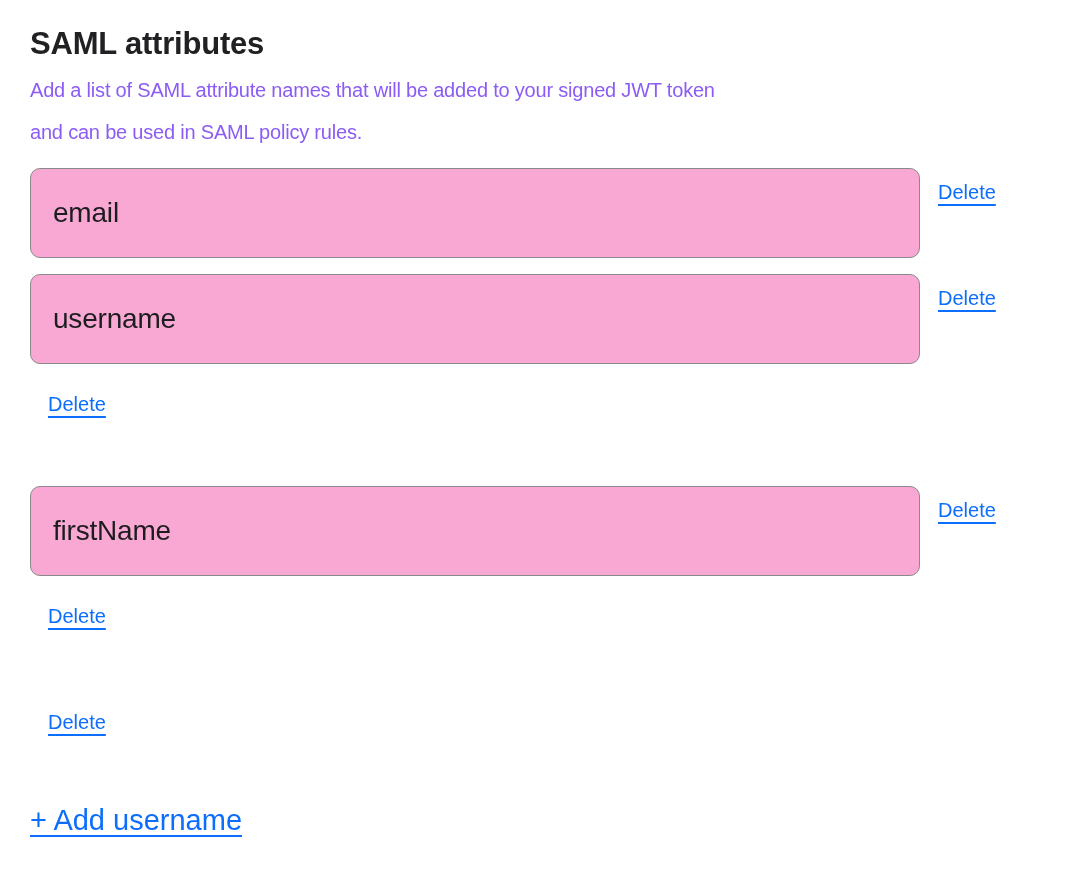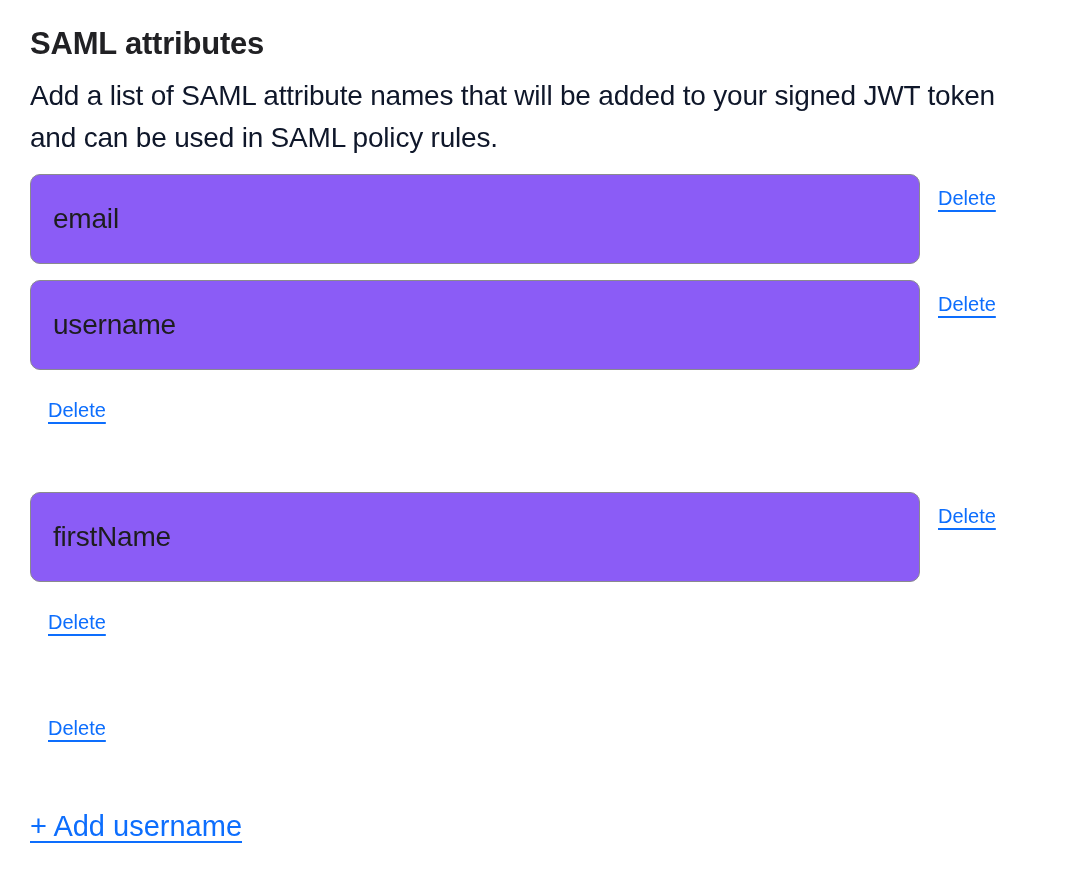--- a/index.html
+++ b/index.html
@@ -14,44 +14,44 @@
     width: 1066px;
   }
   .section-title {
     font-size: 31px;
     line-height: 34px;
     font-weight: 700;
     color: #212124;
     letter-spacing: -0.2px;
   }
   .section-description {
-    margin-top: 14px;
-    font-size: 28px;
+    margin-top: 8px;
+    font-size: 20px;
     line-height: 42px;
-    color: #0f172a;
+    color: #8b5cf6;
     letter-spacing: -0.2px;
   }
   .section-description .desc-line {
     white-space: nowrap;
   }
   .attribute-list {
     margin-top: 15px;
   }
   .attribute-row {
     display: flex;
     align-items: flex-start;
     margin-bottom: 16px;
     height: 90px;
   }
   .attribute-input {
     width: 890px;
     height: 90px;
     border: 1.5px solid #8a8a8e;
     border-radius: 10px;
-    background: #8b5cf6;
+    background: #f9a8d4;
     padding: 0 22px;
     font-family: inherit;
     font-size: 28px;
     color: #1d1d1f;
     letter-spacing: -0.2px;
     outline: none;
   }
   a.delete-link {
     margin-left: 18px;
     margin-top: 9px;

